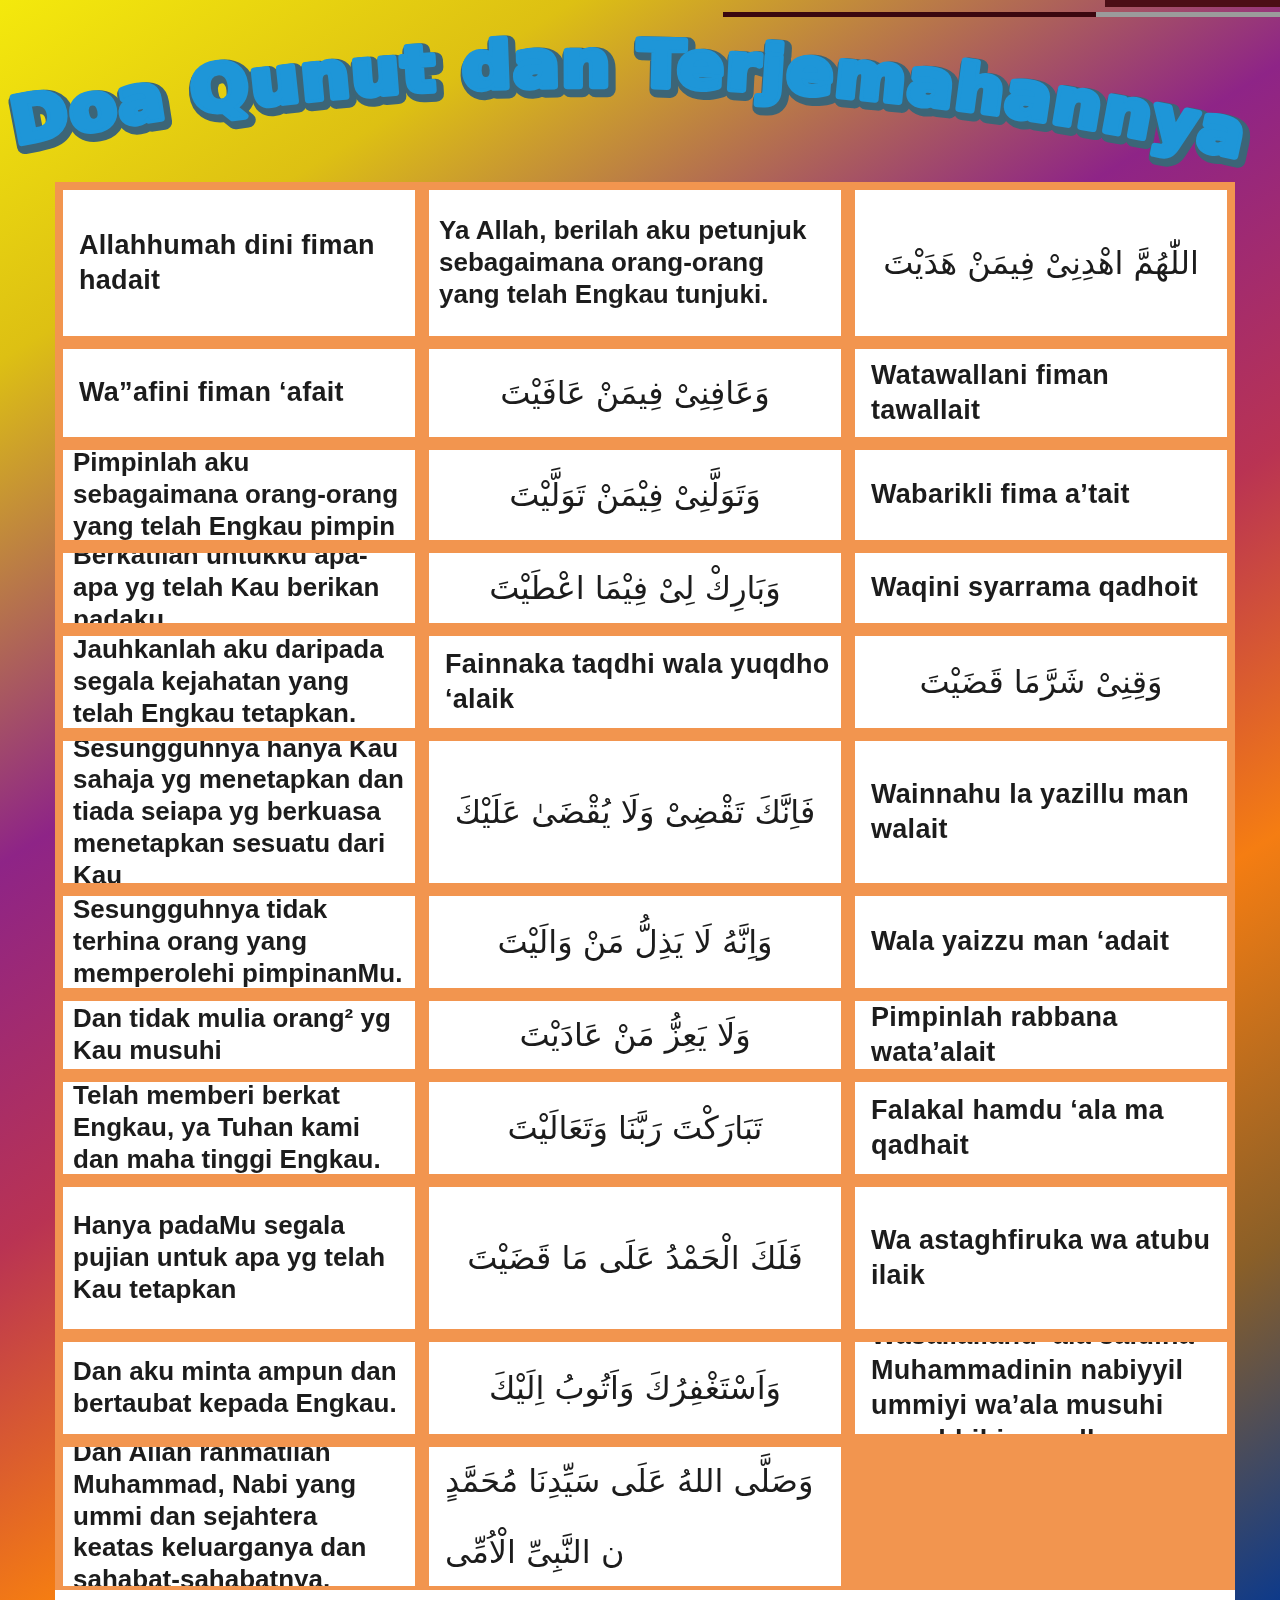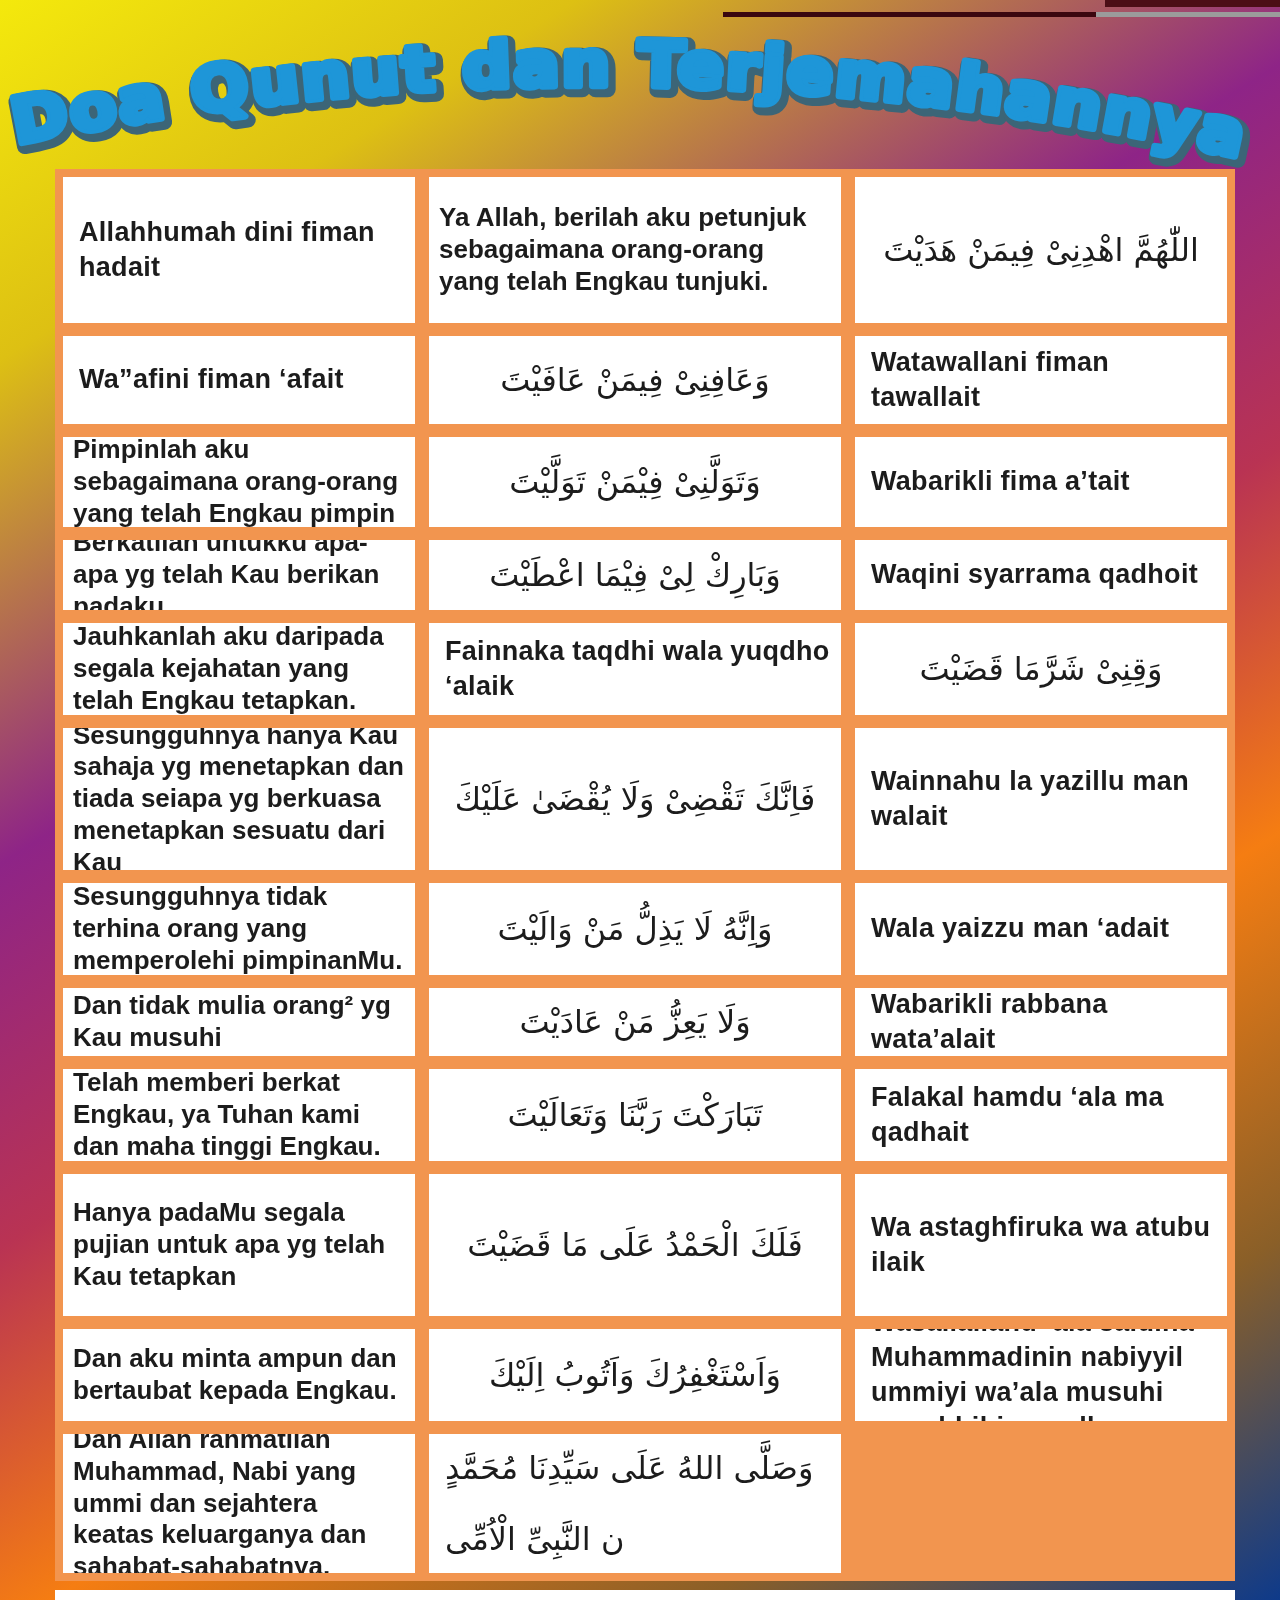--- a/index.html
+++ b/index.html
@@ -19,21 +19,21 @@
     font-family:"DejaVu Sans", sans-serif;font-weight:bold;font-size:63px;
     fill:#3c6577;stroke:#3c6577;stroke-width:15;stroke-linejoin:round;
     letter-spacing:2px;transform:translate(3px,4px);
   }
   .title-main{
     font-family:"DejaVu Sans", sans-serif;font-weight:bold;font-size:63px;
     fill:#1e96d8;stroke:#1e96d8;stroke-width:7;stroke-linejoin:round;
     paint-order:stroke fill;letter-spacing:2px;
   }
   .prayer-table{
-    position:absolute;left:55px;top:169px;width:1180px;box-sizing:border-box;
+    position:absolute;left:55px;top:182px;width:1180px;box-sizing:border-box;
     background:#f2954f;padding:8px;
     display:grid;
     grid-template-columns:352px 412px 1fr;
     grid-template-rows:146px 88px 90px 70px 92px 142px 92px 68px 92px 142px 92px 139px;
     column-gap:14px;row-gap:13px;
   }
   .cell{background:#ffffff;display:flex;align-items:center;color:#1c1c1c;overflow:hidden;}
   .latin{
     justify-content:flex-start;text-align:left;
     padding:6px 8px 6px 16px;
@@ -94,21 +94,21 @@
   <div class="cell arabic">فَاِنَّكَ تَقْضِىْ وَلَا يُقْضَىٰ عَلَيْكَ</div>
 
   <div class="cell latin">Wainnahu la yazillu man walait</div>
   <div class="cell trans">Sesungguhnya tidak terhina orang yang memperolehi pimpinanMu.</div>
   <div class="cell arabic">وَاِنَّهُ لَا يَذِلُّ مَنْ وَالَيْتَ</div>
 
   <div class="cell latin">Wala yaizzu man ‘adait</div>
   <div class="cell trans">Dan tidak mulia orang² yg Kau musuhi</div>
   <div class="cell arabic">وَلَا يَعِزُّ مَنْ عَادَيْتَ</div>
 
-  <div class="cell latin">Wabarikli rabbana wata’alait</div>
+  <div class="cell latin">Pimpinlah rabbana wata’alait</div>
   <div class="cell trans">Telah memberi berkat Engkau, ya Tuhan kami dan maha tinggi Engkau.</div>
   <div class="cell arabic">تَبَارَكْتَ رَبَّنَا وَتَعَالَيْتَ</div>
 
   <div class="cell latin">Falakal hamdu ‘ala ma qadhait</div>
   <div class="cell trans">Hanya padaMu segala pujian untuk apa yg telah Kau tetapkan</div>
   <div class="cell arabic">فَلَكَ الْحَمْدُ عَلَى مَا قَضَيْتَ</div>
 
   <div class="cell latin">Wa astaghfiruka wa atubu ilaik</div>
   <div class="cell trans">Dan aku minta ampun dan bertaubat kepada Engkau.</div>
   <div class="cell arabic">وَاَسْتَغْفِرُكَ وَاَتُوبُ اِلَيْكَ</div>

